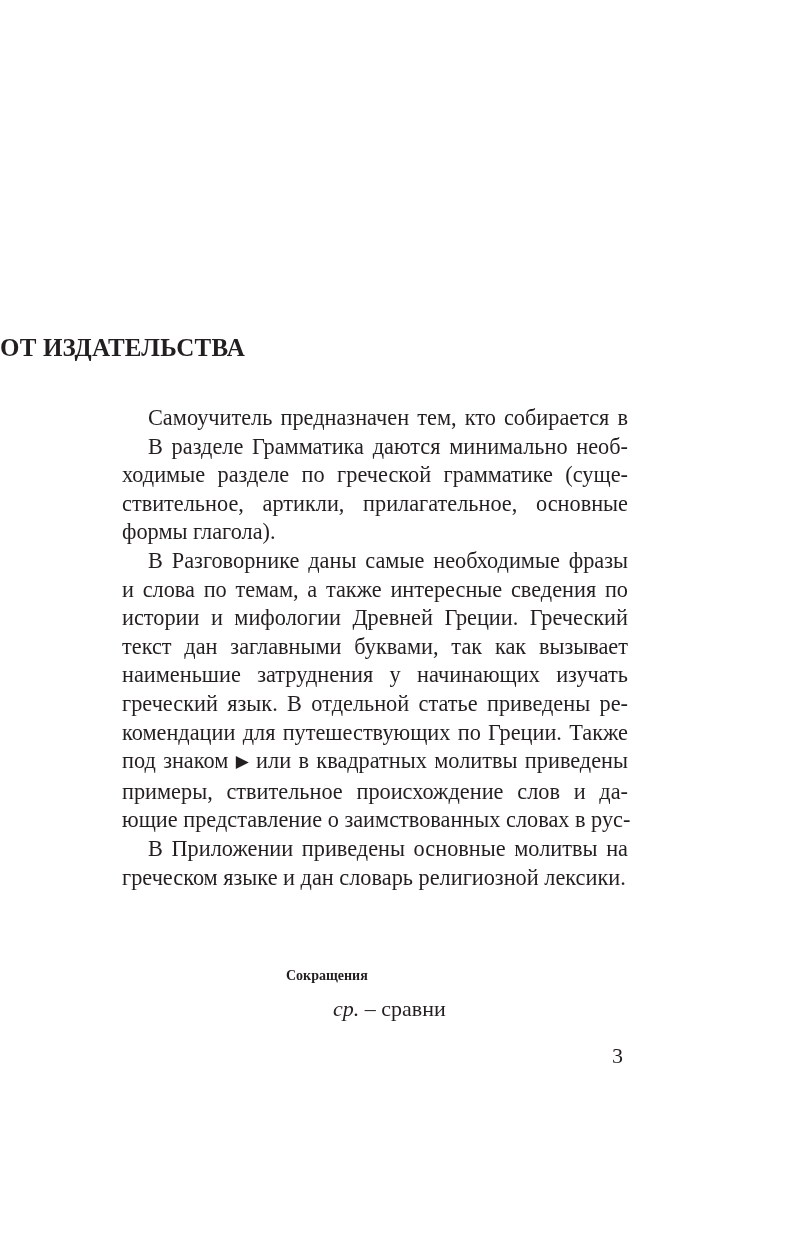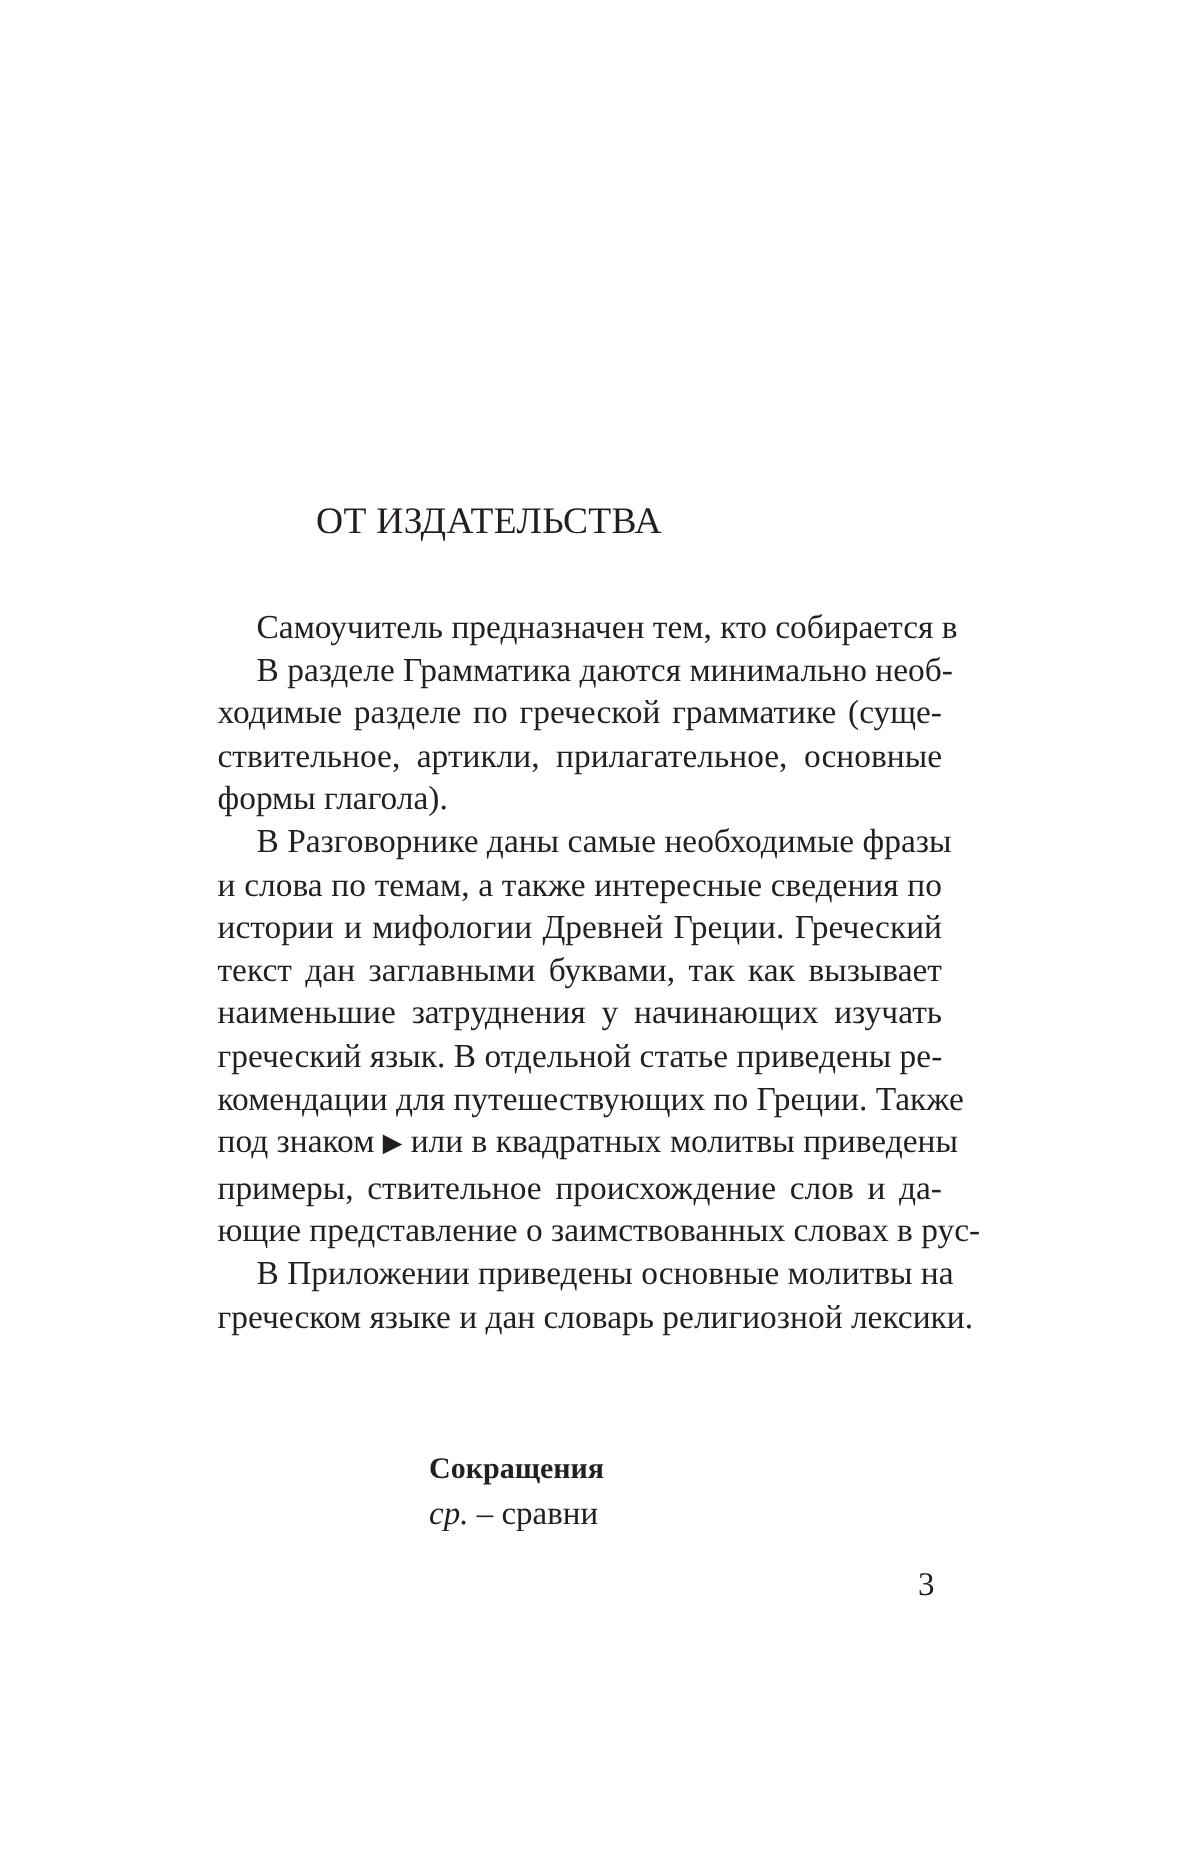--- a/index.html
+++ b/index.html
@@ -1,29 +1,29 @@
 <!DOCTYPE html>
 <html><head>
 <meta charset="utf-8">
 <style>
   html, body { margin: 0; padding: 0; background: #ffffff; }
   body { width: 786px; height: 1240px; position: relative; overflow: hidden;
          font-family: "Liberation Serif", "DejaVu Serif", serif; color: #231f20; }
-  .heading { position: absolute; left: 0; width: 652px; top: 334px; text-align: center;
-             font-weight: normal; font-size: 25px; letter-spacing: 0.2px; }
+  .heading { position: absolute; left: 0; width: 652px; top: 334px; text-align: left;
+             font-weight: bold; font-size: 25px; letter-spacing: 0.2px; }
   .text { position: absolute; left: 122px; width: 506px; top: 404px;
           font-size: 22.3px; line-height: 28.6px; text-align: justify; }
   .text p { margin: 0; text-indent: 0; }
-  .line { display: block; text-align: justify; text-align-last: justify; white-space: nowrap; margin-left: 23px; }
+  .line { display: block; text-align: justify; text-align-last: justify; white-space: nowrap; }
   .line.last { text-align-last: left; }
   .line.indent { padding-left: 26px; }
   .marker { display: inline-block; font-size: 17px; transform: translateY(-1px); }
-  .abbr-title { position: absolute; left: 286px; top: 968px; font-weight: bold; font-size: 20px; }
+  .abbr-title { position: absolute; left: 286px; top: 968px; font-weight: bold; font-size: 14px; }
   .abbr-line { position: absolute; left: 286px; top: 996px; font-size: 22px; }
-  .abbr-line i { font-style: italic; }
+  .abbr-line i { font-style: italic; margin-left: 47px; }
   .page-num { position: absolute; left: 612px; top: 1043px; font-size: 22px; }
 </style>
 </head>
 <body>
 
 <div>
   <div class="heading">ОТ ИЗДАТЕЛЬСТВА</div>
 
   <div class="text">
     <p>

